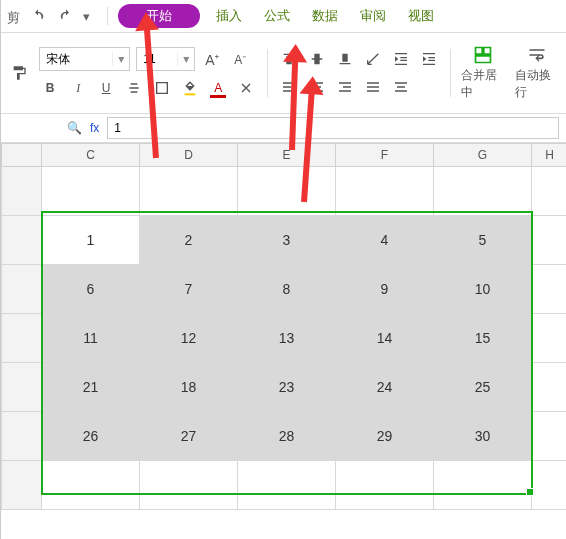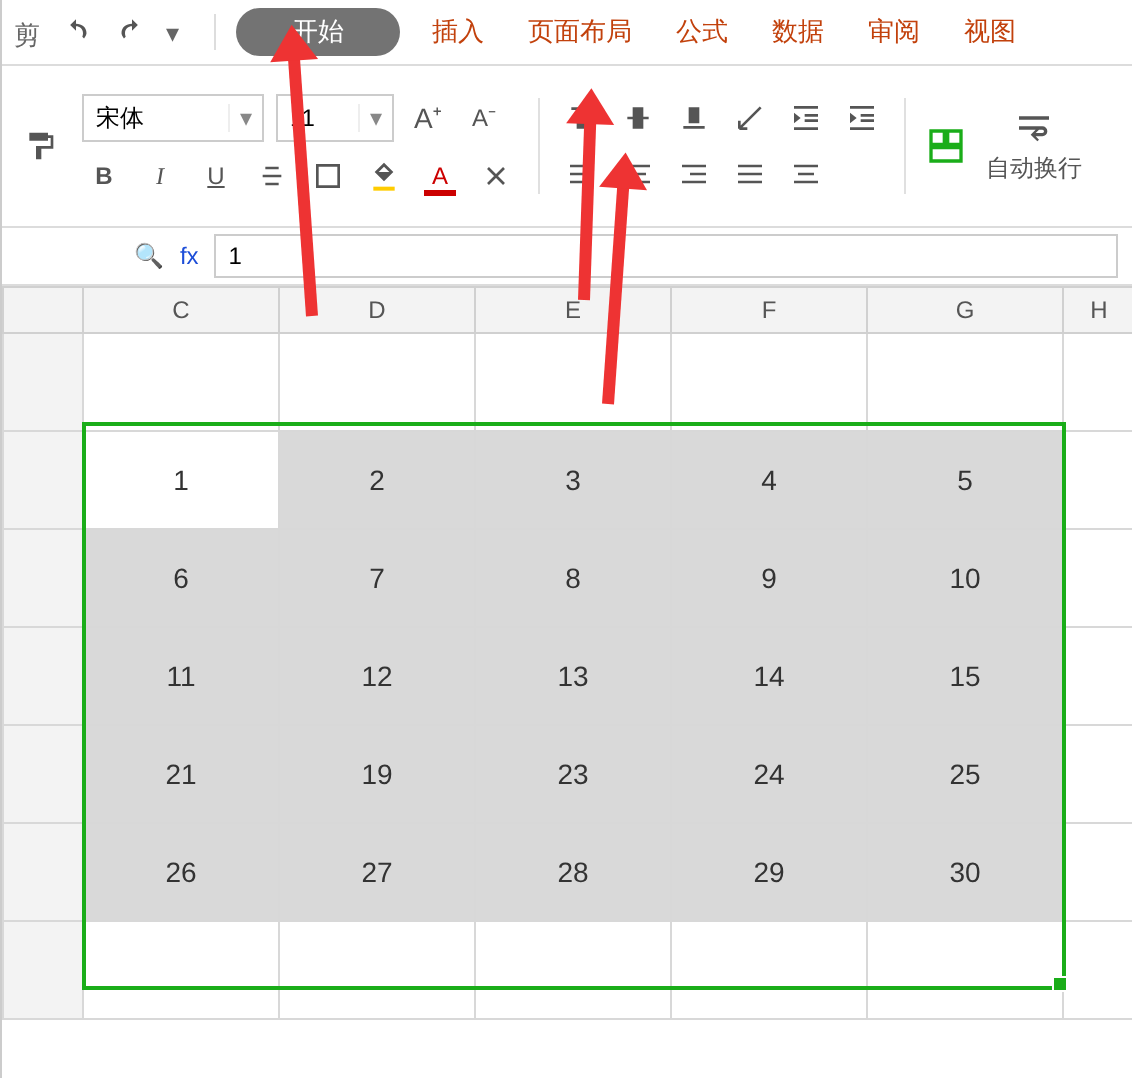--- a/index.html
+++ b/index.html
@@ -1,29 +1,29 @@
 <!DOCTYPE html>
 <html><head>
 <meta charset="utf-8">
 <style>
   html,body{margin:0;padding:0;font-family:"Microsoft YaHei",Arial,sans-serif;font-size:12px;background:#fff;color:#333;}
   .app{width:566px;height:539px;position:relative;overflow:hidden;border-left:1px solid #ccc;}
   
   .menubar{display:flex;align-items:center;height:32px;padding:0 6px;border-bottom:1px solid #dcdcdc;}
   .menu-left{display:flex;align-items:center;gap:10px;}
-  .menu-item{padding:4px 6px;font-size:13px;color:#c2410c;cursor:pointer;}
-  .menu-start{background:#737373;color:#fff;border-radius:12px;padding:3px 28px;font-size:13px;}
+  .menu-item{padding:4px 6px;font-size:13px;color:#4d7c0f;cursor:pointer;}
+  .menu-start{background:#a21caf;color:#fff;border-radius:12px;padding:3px 28px;font-size:13px;}
   .qat{display:flex;align-items:center;gap:6px;margin-right:6px;}
   .qat svg, .qat .glyph{width:14px;height:14px;fill:#666;color:#666;}
   .glyph{font-size:13px;color:#666;}
   .sep{width:1px;height:18px;background:#ddd;margin:0 4px;}
   
   .ribbon{display:flex;align-items:center;height:72px;border-bottom:1px solid #dcdcdc;padding:4px 8px;gap:10px;}
   .group{display:flex;flex-direction:column;gap:6px;}
-  .row{display:flex;align-items:flex-start;gap:6px;}
+  .row{display:flex;align-items:center;gap:6px;}
   .combo{display:flex;align-items:center;border:1px solid #ccc;height:22px;background:#fff;}
   .combo input{border:0;outline:0;font-size:12px;padding:0 6px;width:60px;background:transparent;}
   .combo.size input{width:28px;}
   .combo .dd{width:16px;text-align:center;color:#888;border-left:1px solid #eee;cursor:pointer;}
   .btn{width:22px;height:22px;display:flex;align-items:center;justify-content:center;cursor:pointer;color:#555;}
   .btn svg{width:16px;height:16px;fill:#555;}
   .btn.small svg{width:14px;height:14px;}
   .vline{width:1px;height:48px;background:#e0e0e0;}
   .labeled{display:flex;flex-direction:column;align-items:center;gap:2px;font-size:12px;color:#555;cursor:pointer;}
   .labeled svg{width:20px;height:20px;fill:#555;}
@@ -67,21 +67,20 @@
           <svg viewBox="0 0 24 24">
             <path d="M12 5c-5 0-9 3-9 8 0 1 1 3 2.1 4.5L6.6 16c-.4-1-.6-2-.6-3 0-4 3-6 6-6v4l5-5-5-5v4z"></path>
           </svg>
         </span>
       <span class="glyph">▾</span>
       <div class="sep"></div>
     </div>
     <div class="menu-left">
       <span class="menu-start">开始</span>
       <span class="menu-item">插入</span>
-      <span class="menu-item">页面布局</span>
       <span class="menu-item">公式</span>
       <span class="menu-item">数据</span>
       <span class="menu-item">审阅</span>
       <span class="menu-item">视图</span>
     </div>
   </div>
 
   <div class="ribbon">
     <span class="btn">
         <svg viewBox="0 0 24 24">
@@ -193,20 +192,21 @@
           </span>
       </div>
     </div>
 
     <div class="vline"></div>
 
     <div class="labeled">
       <svg viewBox="0 0 24 24">
           <path d="M3 3h8v8H3zM13 3h8v8h-8zM3 13h18v8H3z" fill="none" stroke="#1aad19" stroke-width="2"></path>
         </svg>
+      <span>合并居中</span>
     </div>
     <div class="labeled">
       <svg viewBox="0 0 24 24">
           <path d="M3 5h18v2H3zM3 11h14a3 3 0 010 6h-4l2 2-1 1-4-4 4-4 1 1-2 2h4a1 1 0 000-2H3z"></path>
         </svg>
       <span>自动换行</span>
     </div>
   </div>
 
   <div class="formulabar">
@@ -271,21 +271,21 @@
         <td class="sel">11</td>
         <td class="sel">12</td>
         <td class="sel">13</td>
         <td class="sel">14</td>
         <td class="sel">15</td>
         <td></td>
       </tr>
       <tr>
         <td class="rowcell"></td>
         <td class="sel">21</td>
-        <td class="sel">19</td>
+        <td class="sel">18</td>
         <td class="sel">23</td>
         <td class="sel">24</td>
         <td class="sel">25</td>
         <td></td>
       </tr>
       <tr>
         <td class="rowcell"></td>
         <td class="sel">26</td>
         <td class="sel">27</td>
         <td class="sel">28</td>

